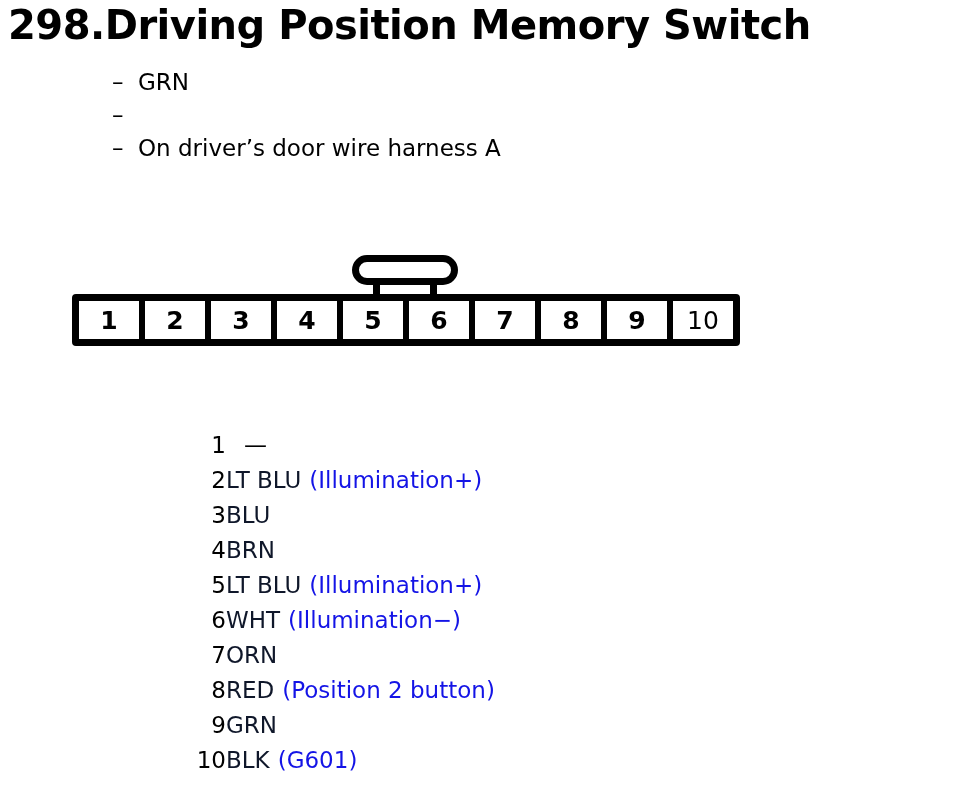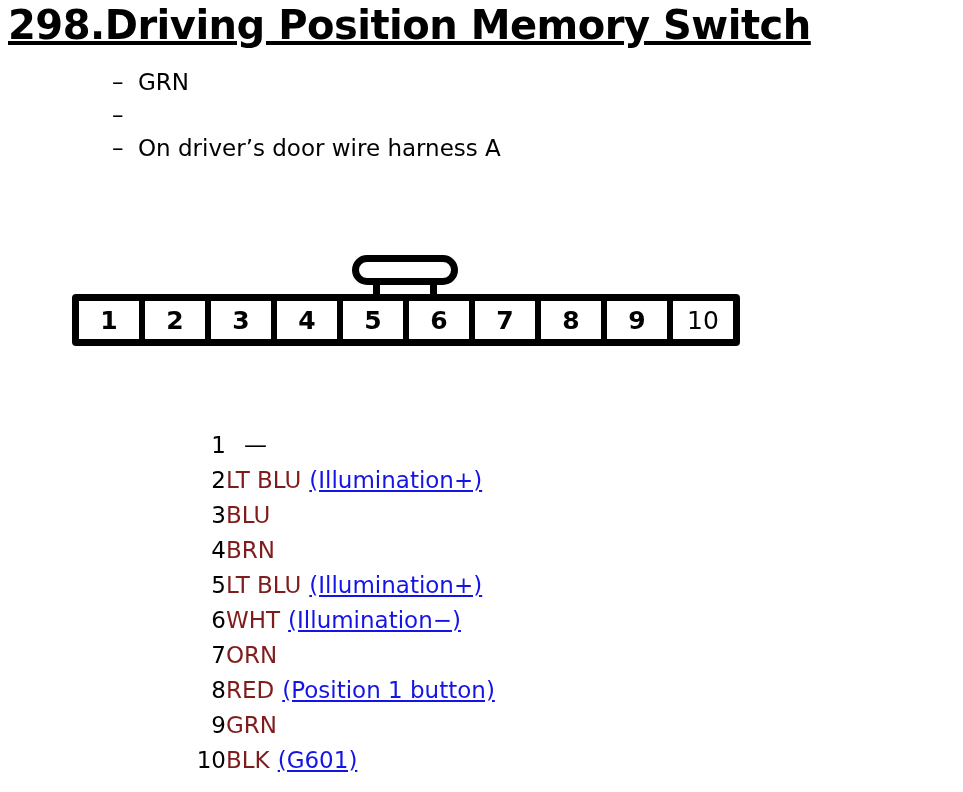--- a/index.html
+++ b/index.html
@@ -21,21 +21,20 @@
   
   .title {
     position: absolute;
     left: 8px;
     top: 2px;
     font-size: 40px;
     font-weight: bold;
     letter-spacing: -0.5px;
     white-space: nowrap;
     line-height: 1.15;
-    text-decoration: underline;
   }
 
   
   .bullets {
     position: absolute;
     left: 112px;
     top: 66px;
   }
   .bullet-row {
     display: flex;
@@ -134,27 +133,26 @@
     align-items: baseline;
     white-space: nowrap;
   }
   .pin-num {
     flex: 0 0 38px;
     text-align: right;
     color: #000;
   }
   .pin-color {
     flex: 0 0 auto;
-    color: #7f1d1d;
+    color: #0f172a;
     padding-right: 8px;
   }
   .pin-desc {
     flex: 0 0 auto;
     color: #1414E6;
-    text-decoration: underline;
   }
   .pin-dash {
     flex: 0 0 auto;
     color: #000;
     padding-left: 10px;
   }
 </style>
 </head>
 <body>
 
@@ -234,21 +232,21 @@
   </div>
 
   <div class="pin-row">
     <span class="pin-num">7</span>
     <span class="pin-color">ORN</span>
   </div>
 
   <div class="pin-row">
     <span class="pin-num">8</span>
     <span class="pin-color">RED</span>
-    <span class="pin-desc">(Position 1 button)</span>
+    <span class="pin-desc">(Position 2 button)</span>
   </div>
 
   <div class="pin-row">
     <span class="pin-num">9</span>
     <span class="pin-color">GRN</span>
   </div>
 
   <div class="pin-row">
     <span class="pin-num">10</span>
     <span class="pin-color">BLK</span>

